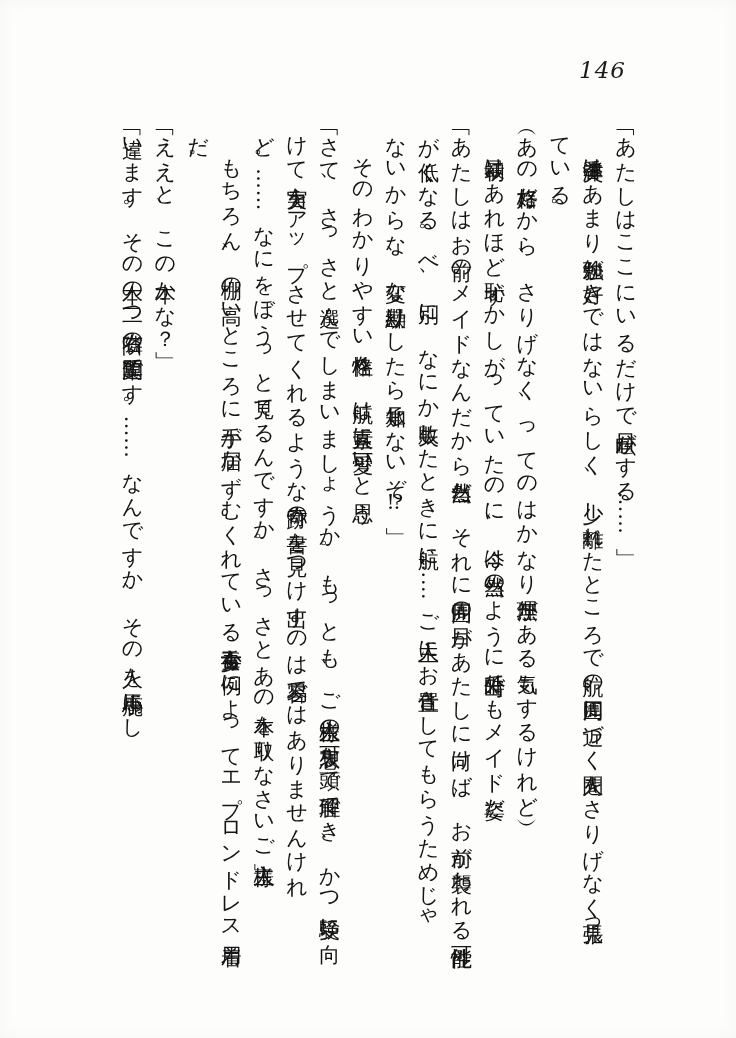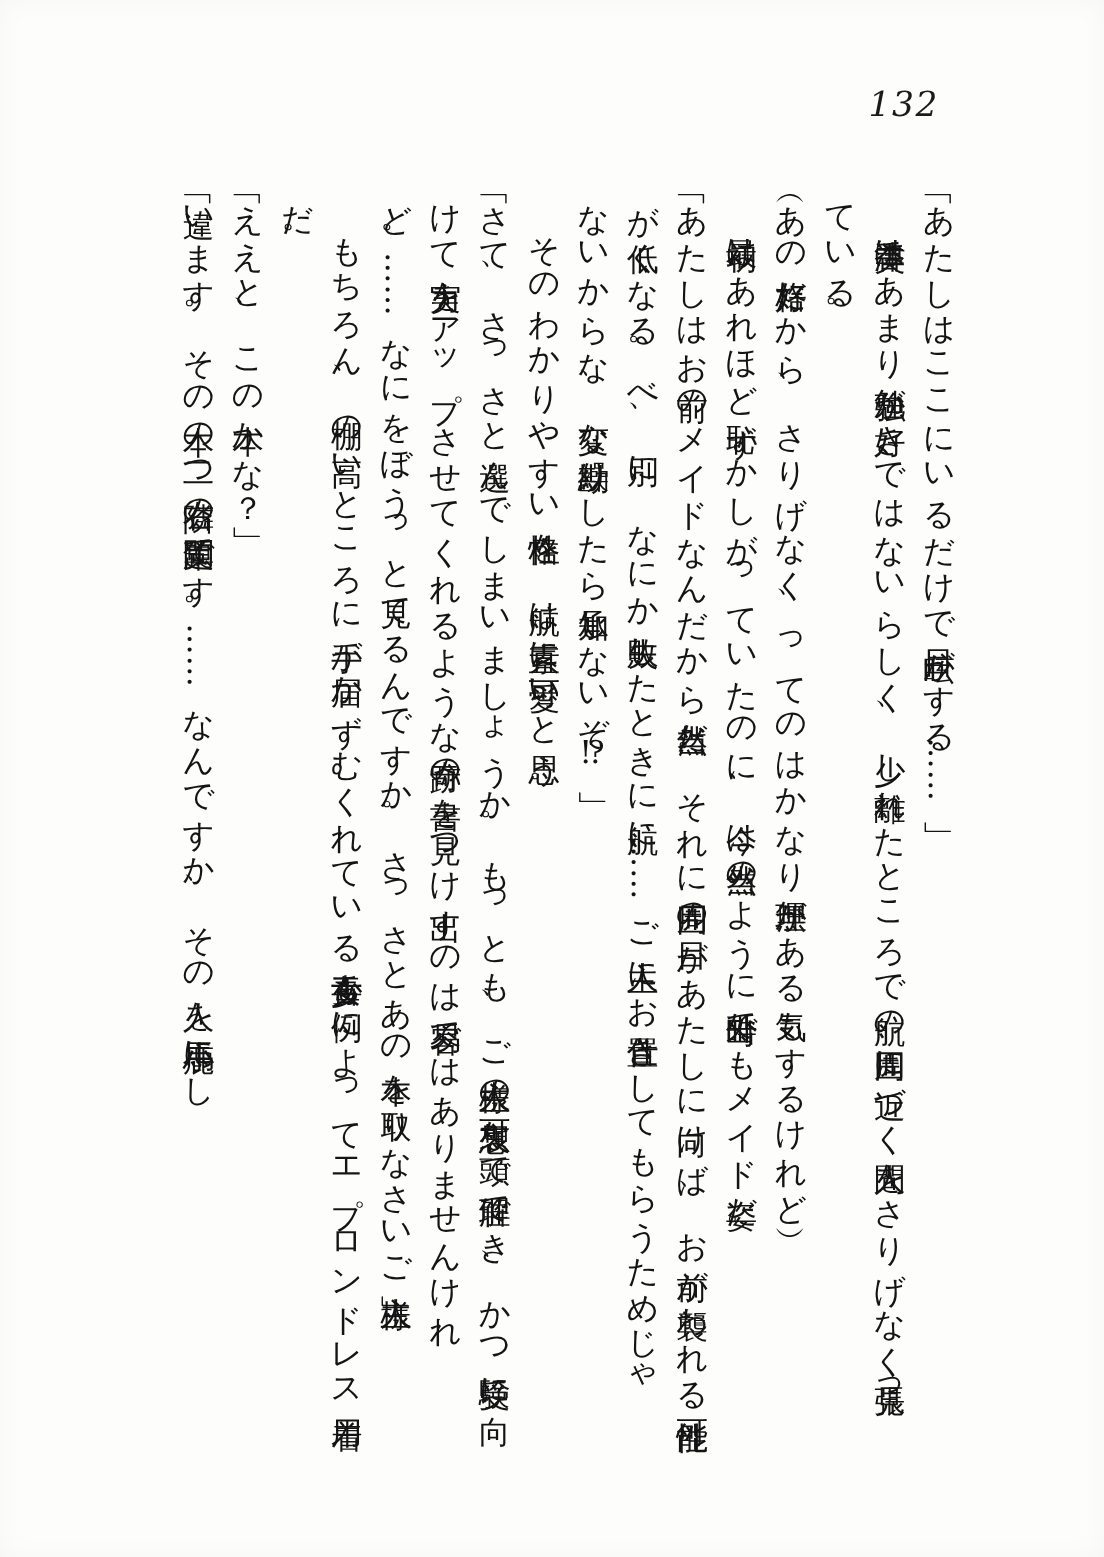--- a/index.html
+++ b/index.html
@@ -46,21 +46,21 @@
   }
   .para.indent {
     text-indent: 1em;
   }
 </style>
 </head>
 <body>
 
 <div class="page">
 
-  <div class="page-number">132</div>
+  <div class="page-number">146</div>
 
   <div class="text-block">
     <p class="para">「あたしはここにいるだけで目眩がする……」</p>
     <p class="para indent">香津美はあまり勉強が好きではないらしく、少し離れたところで航の周囲に近づく人間をさりげなく見張っている。</p>
     <p class="para">（あの格好だから、さりげなく、ってのはかなり無理がある気もするけれど）</p>
     <p class="para indent">最初はあれほど恥ずかしがっていたのに、今は当然のように外出時でもメイド姿だ。</p>
     <p class="para">「あたしはお前のメイドなんだから当然だ。それに周囲の目があたしに向けば、お前が襲われる可能性が低くなる。べ、別に、なにか失敗したときに航に……ご主人にお仕置きしてもらうためじゃないからな、変な勘繰りしたら承知しないぞ⁉」</p>
     <p class="para indent">そのわかりやすい性格を、航は素直に可愛いと思う。</p>
     <p class="para">「さて、さっさと選んでしまいましょうか。もっとも、ご主人様の可哀想な頭で理解でき、かつ受験に向けて実力をアップさせてくれるような奇跡の書を見つけ出すのは容易ではありませんけれど。……なにをぼうっと見てるんですか。さっさとあの本を取りなさいご主人様」</p>
     <p class="para indent">もちろん、棚の高いところに手が届かずむくれている毒舌少女も例によってエプロンドレス着用だ。</p>

